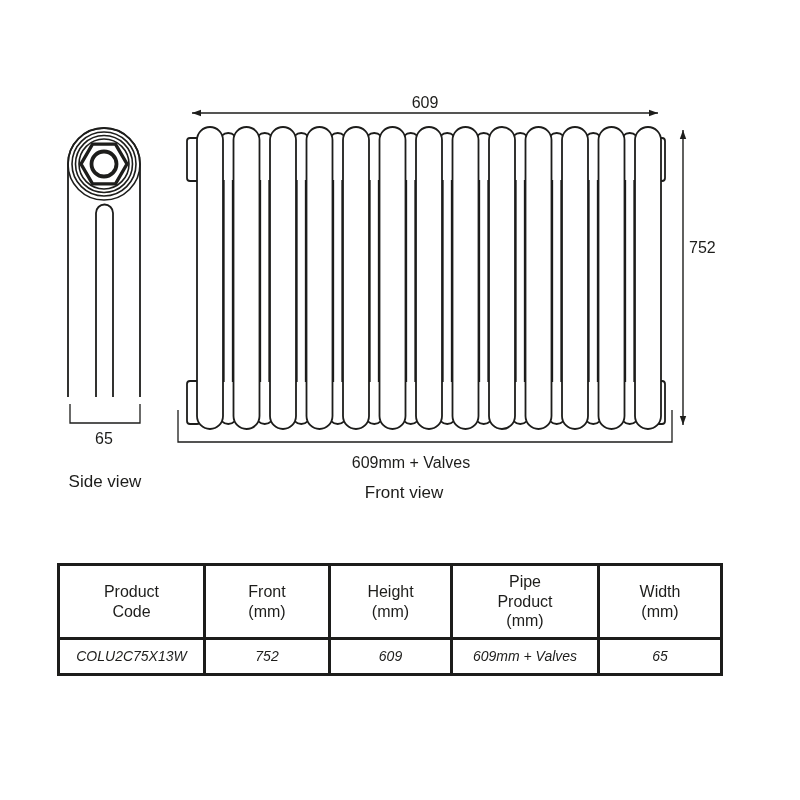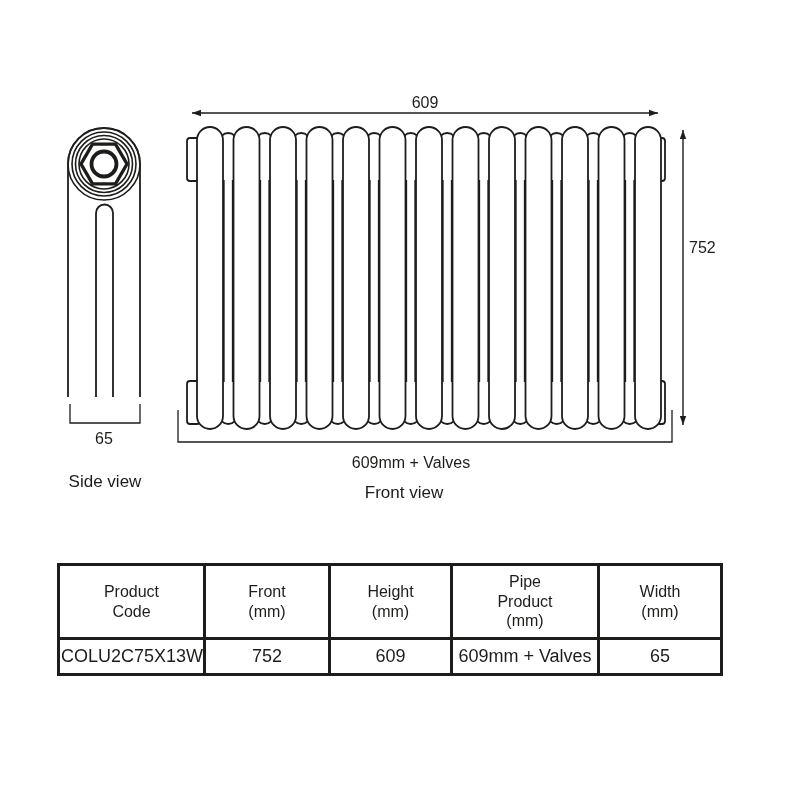--- a/index.html
+++ b/index.html
@@ -34,24 +34,25 @@
     background: #ffffff;
   }
   table.spec th {
     font-size: 16px;
     font-weight: normal;
     line-height: 1.22;
     white-space: pre-line;
     height: 69px;
   }
   table.spec td {
-    font-size: 18px;
+    font-size: 14px;
     line-height: 1.1;
     white-space: nowrap;
     height: 31px;
+    font-style: italic;
   }
 </style>
 </head>
 <body>
 
 <svg id="drawing" width="800" height="530" viewBox="0 0 800 530">
   <defs>
     <rect id="tube" x="0" y="127" width="26" height="302" rx="13" ry="13" fill="#ffffff" stroke="#1d1d1b" stroke-width="1.8"></rect>
     <path id="btube" d="M-9,181 V142 A9 9 0 0 1 9,142 V181 H4.5 V381 H9 V415 A9 9 0 0 1 -9,415 V381 H-4.5 V181 Z" fill="#ffffff" stroke="#1d1d1b" stroke-width="1.8"></path>
   </defs>

